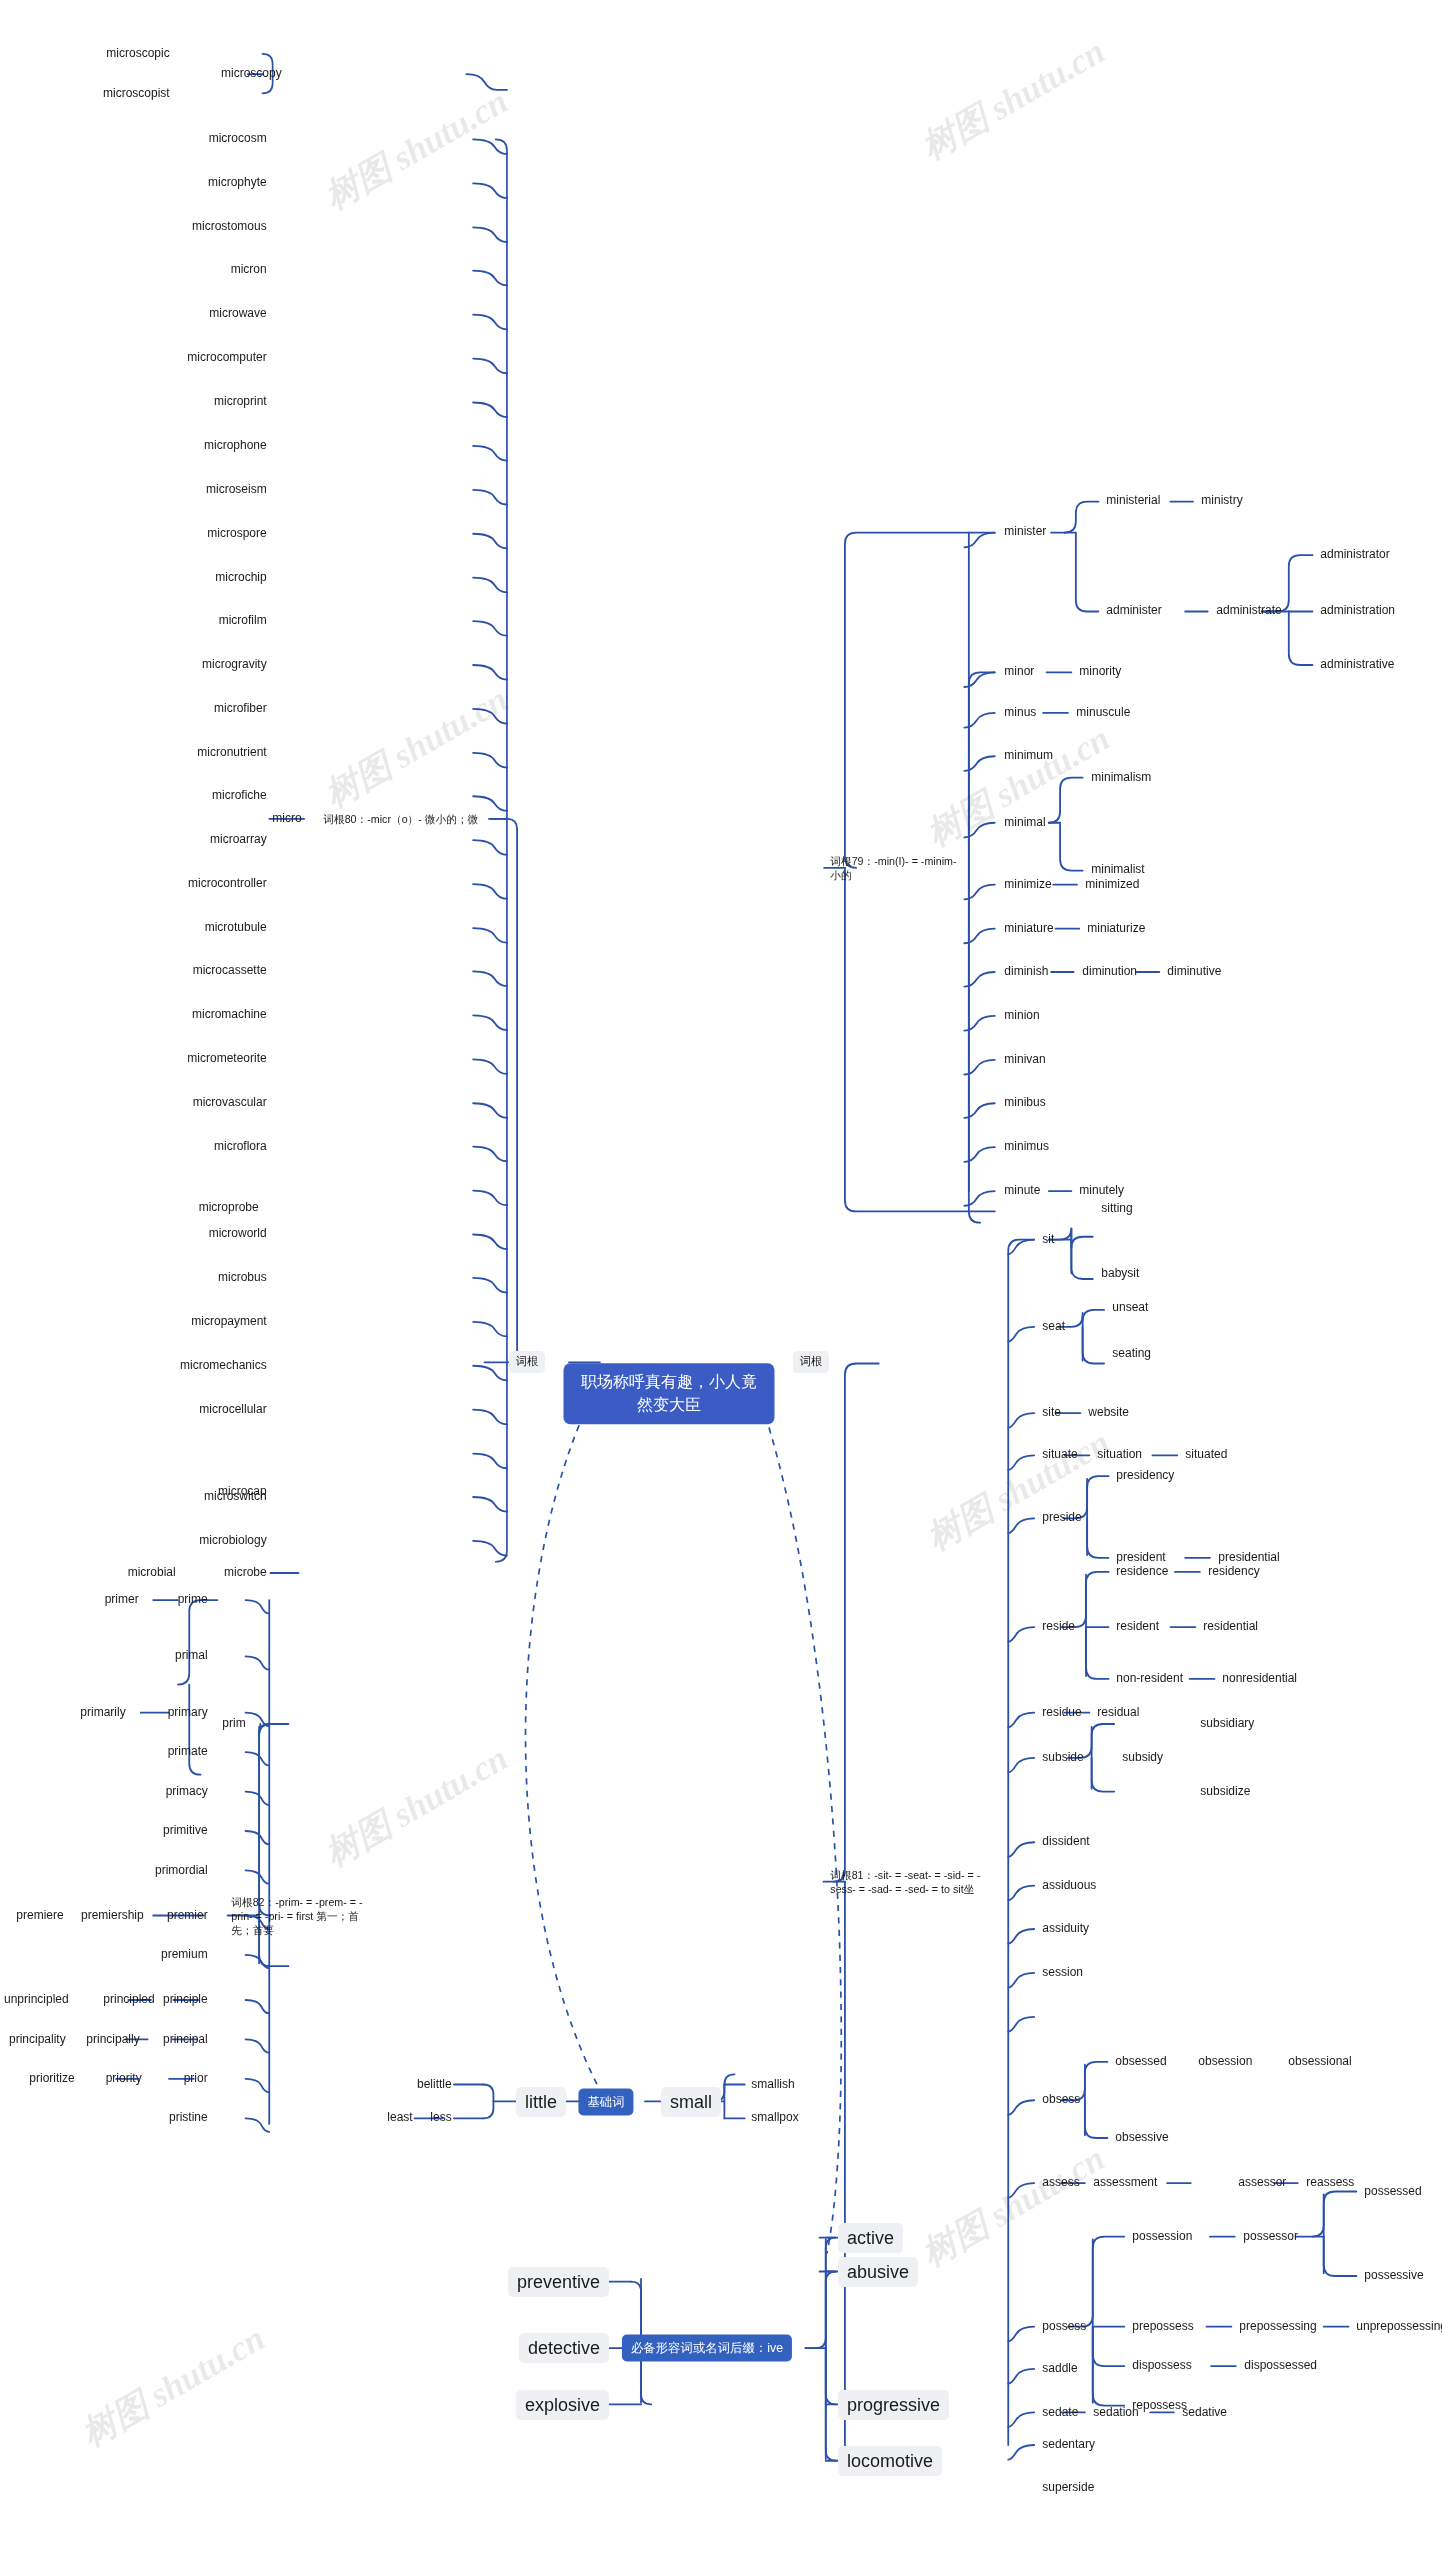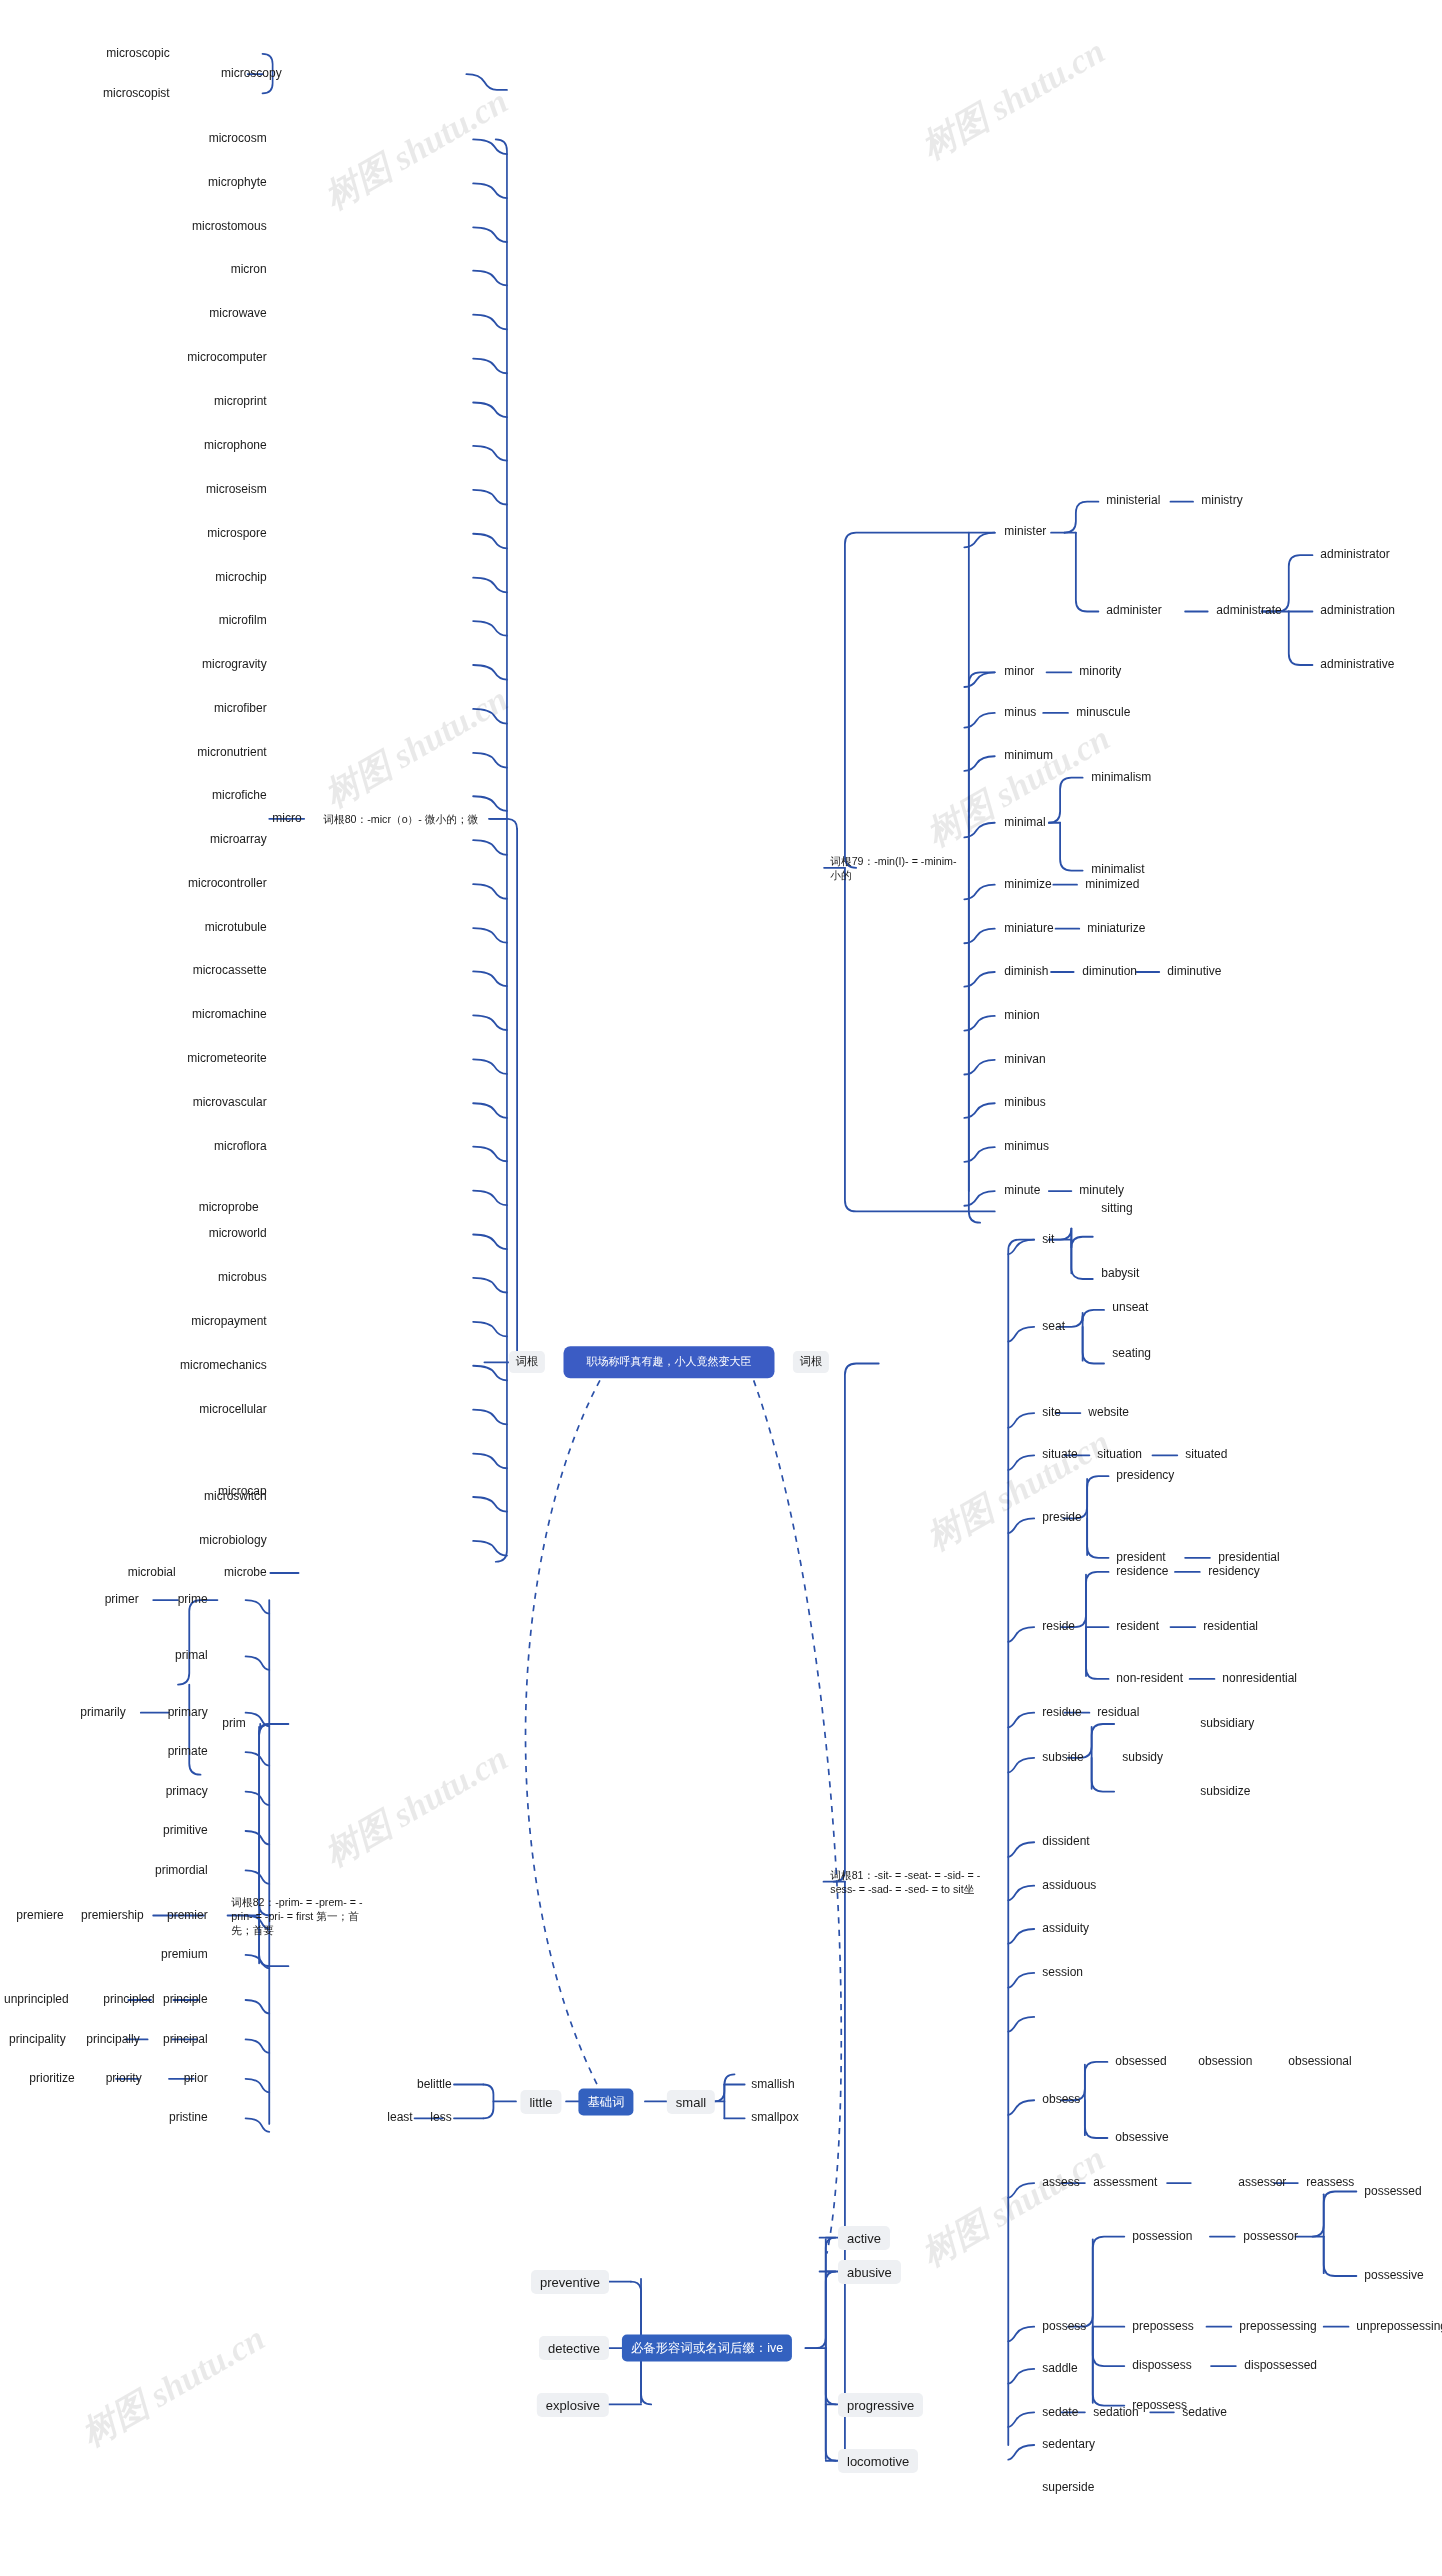--- a/index.html
+++ b/index.html
@@ -29,43 +29,44 @@
     padding:1.1px 2.3px;
   }
   .node.wrap{white-space:normal;}
   
   .node.r{text-align:right;transform:translate(-100%,-50%);}
   .rootnode{
     position:absolute;
     background:#3b5cc4;
     color:#ffffff;
     border-radius:6.8px;
-    font-size:11px;
+    font-size:16px;
     line-height:1.42;
     text-align:center;
     padding:8px 10px;
     transform:translate(-50%,-50%);
     box-sizing:border-box;
+    margin-top:32px;
   }
   .subroot{
     position:absolute;
     background:#3361bf;
     color:#ffffff;
     border-radius:5px;
     font-size:12.4px;
     text-align:center;
     padding:5px 9px;
     transform:translate(-50%,-50%);
     white-space:nowrap;
   }
   .chip{
     position:absolute;
     background:#eef0f3;
     border-radius:5px;
-    font-size:13px;
+    font-size:18px;
     padding:4.5px 9px;
     transform:translate(-50%,-50%);
     white-space:nowrap;
     color:#1b1b1b;
   }
   .chip.l{transform:translate(0,-50%);}
   .chip.rr{transform:translate(-100%,-50%);}
   .rootlabel{
     position:absolute;
     background:#eef0f3;

